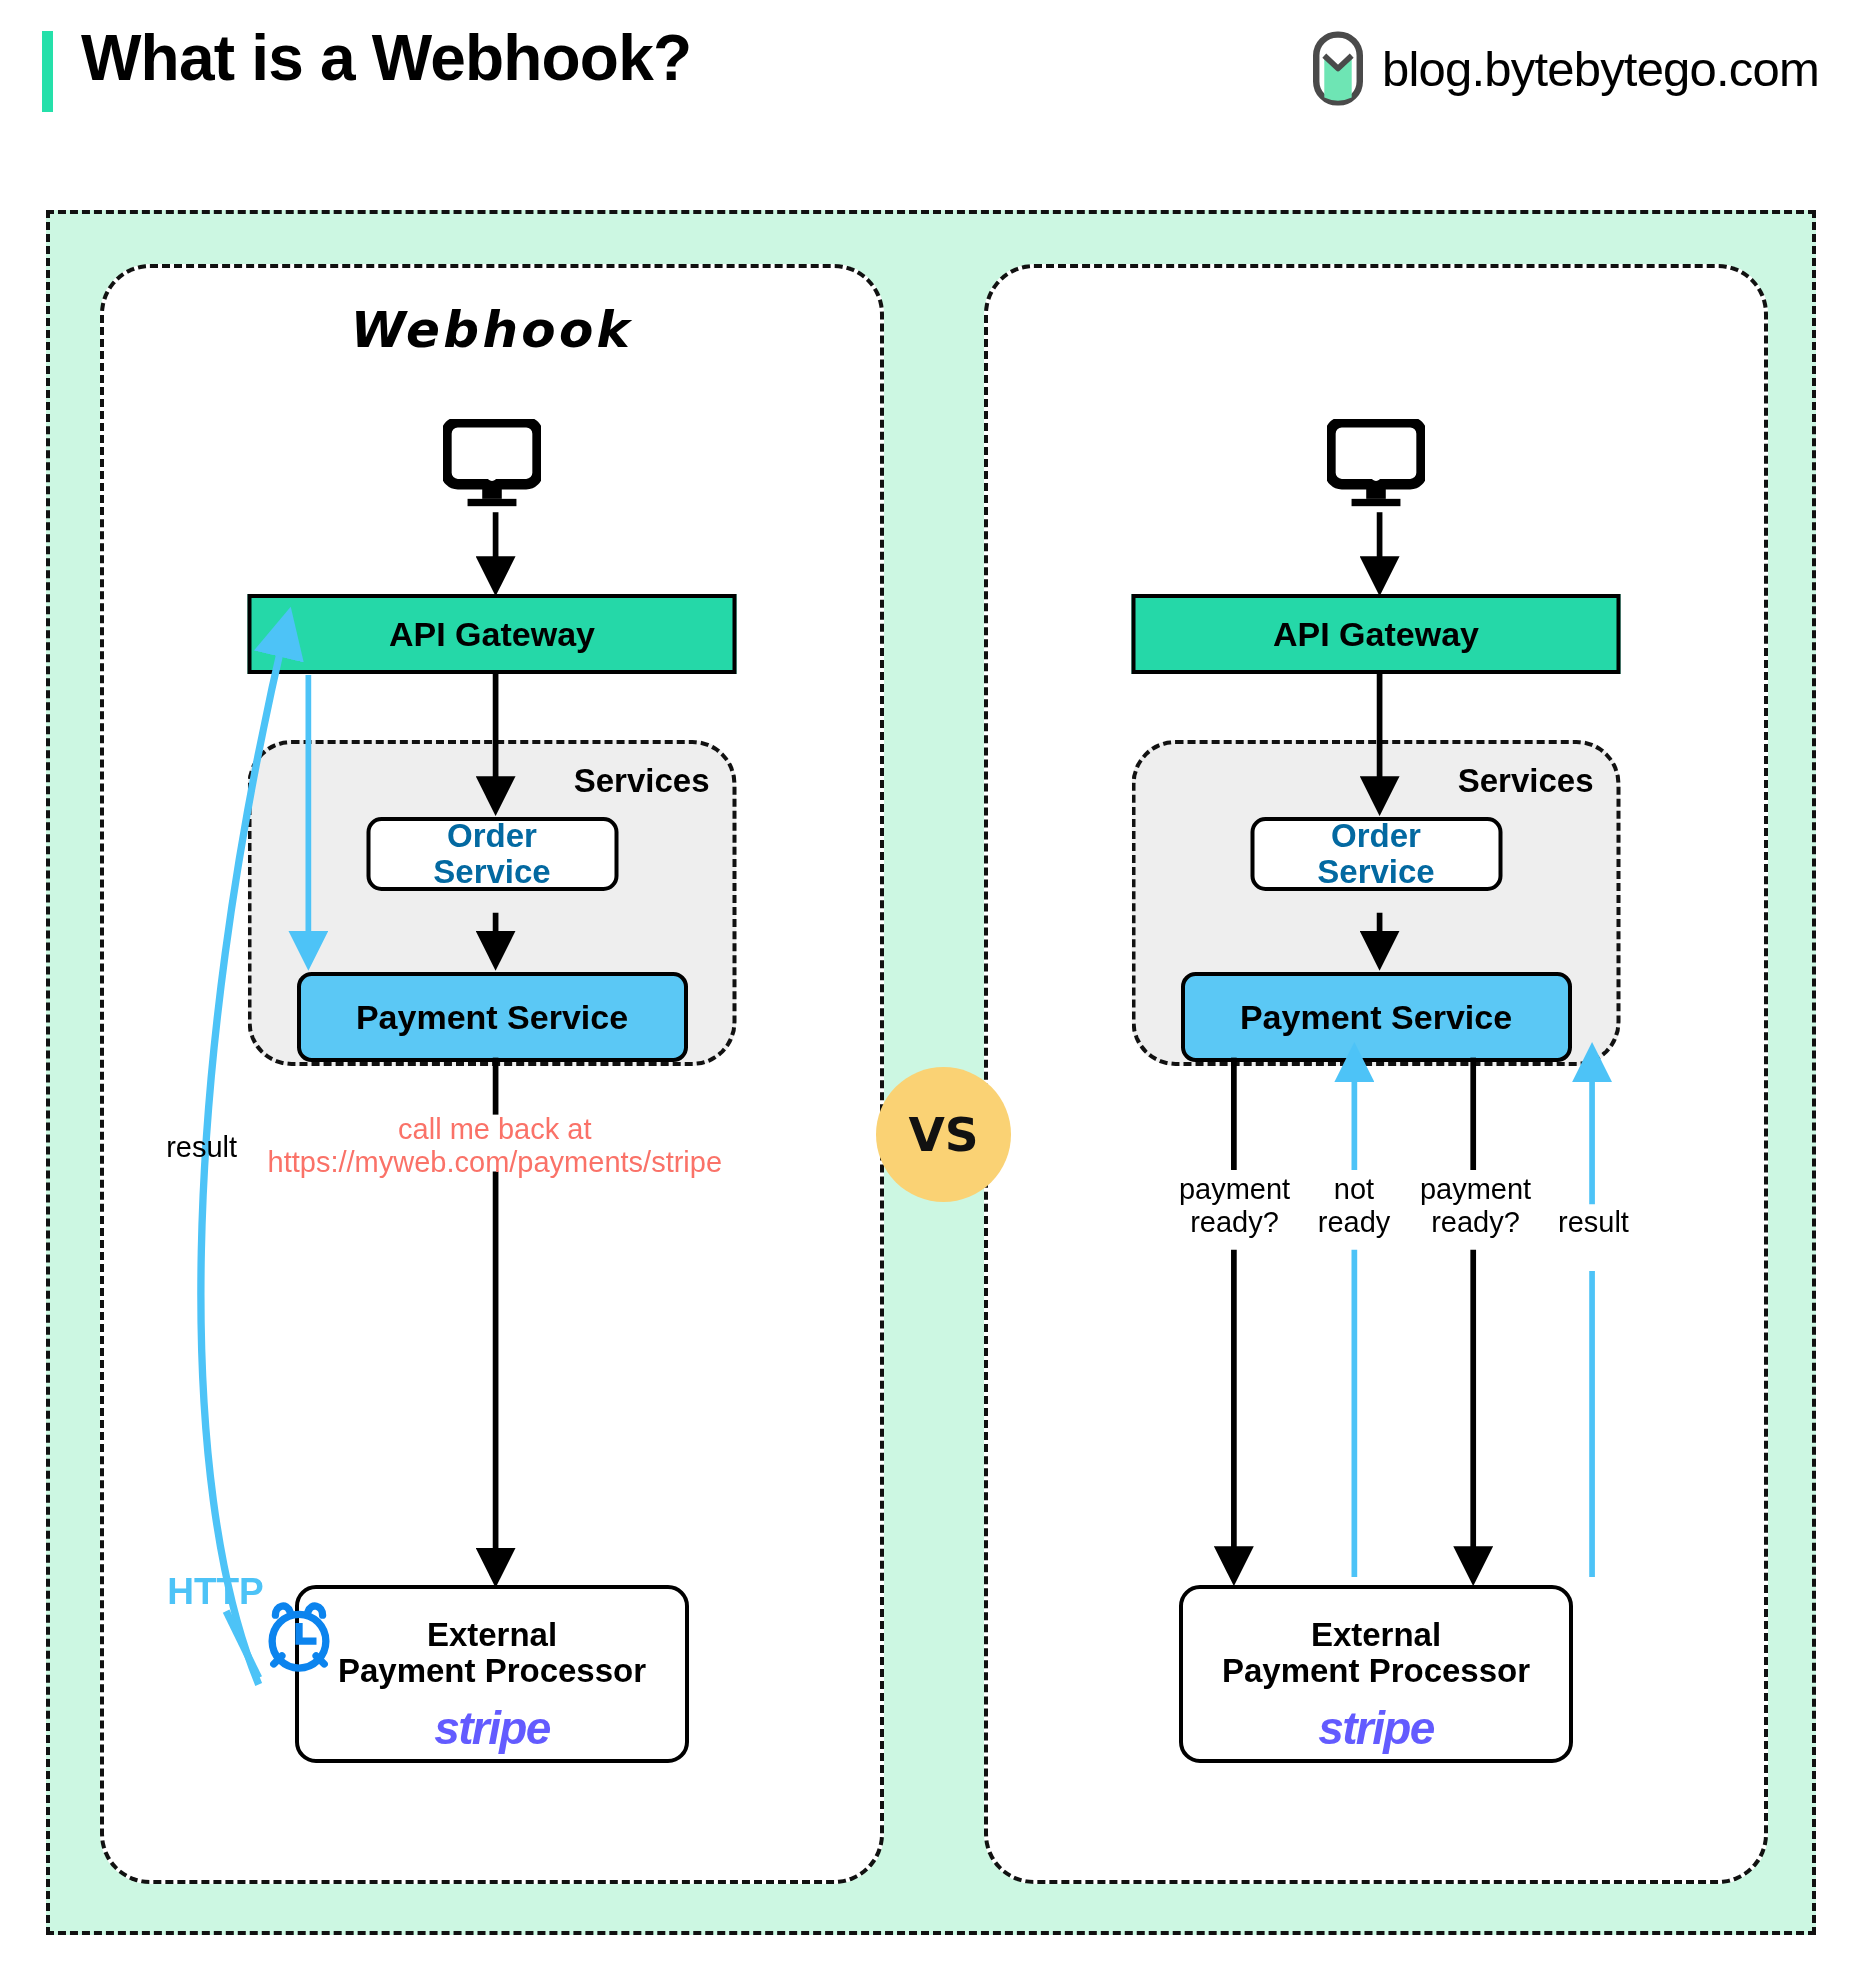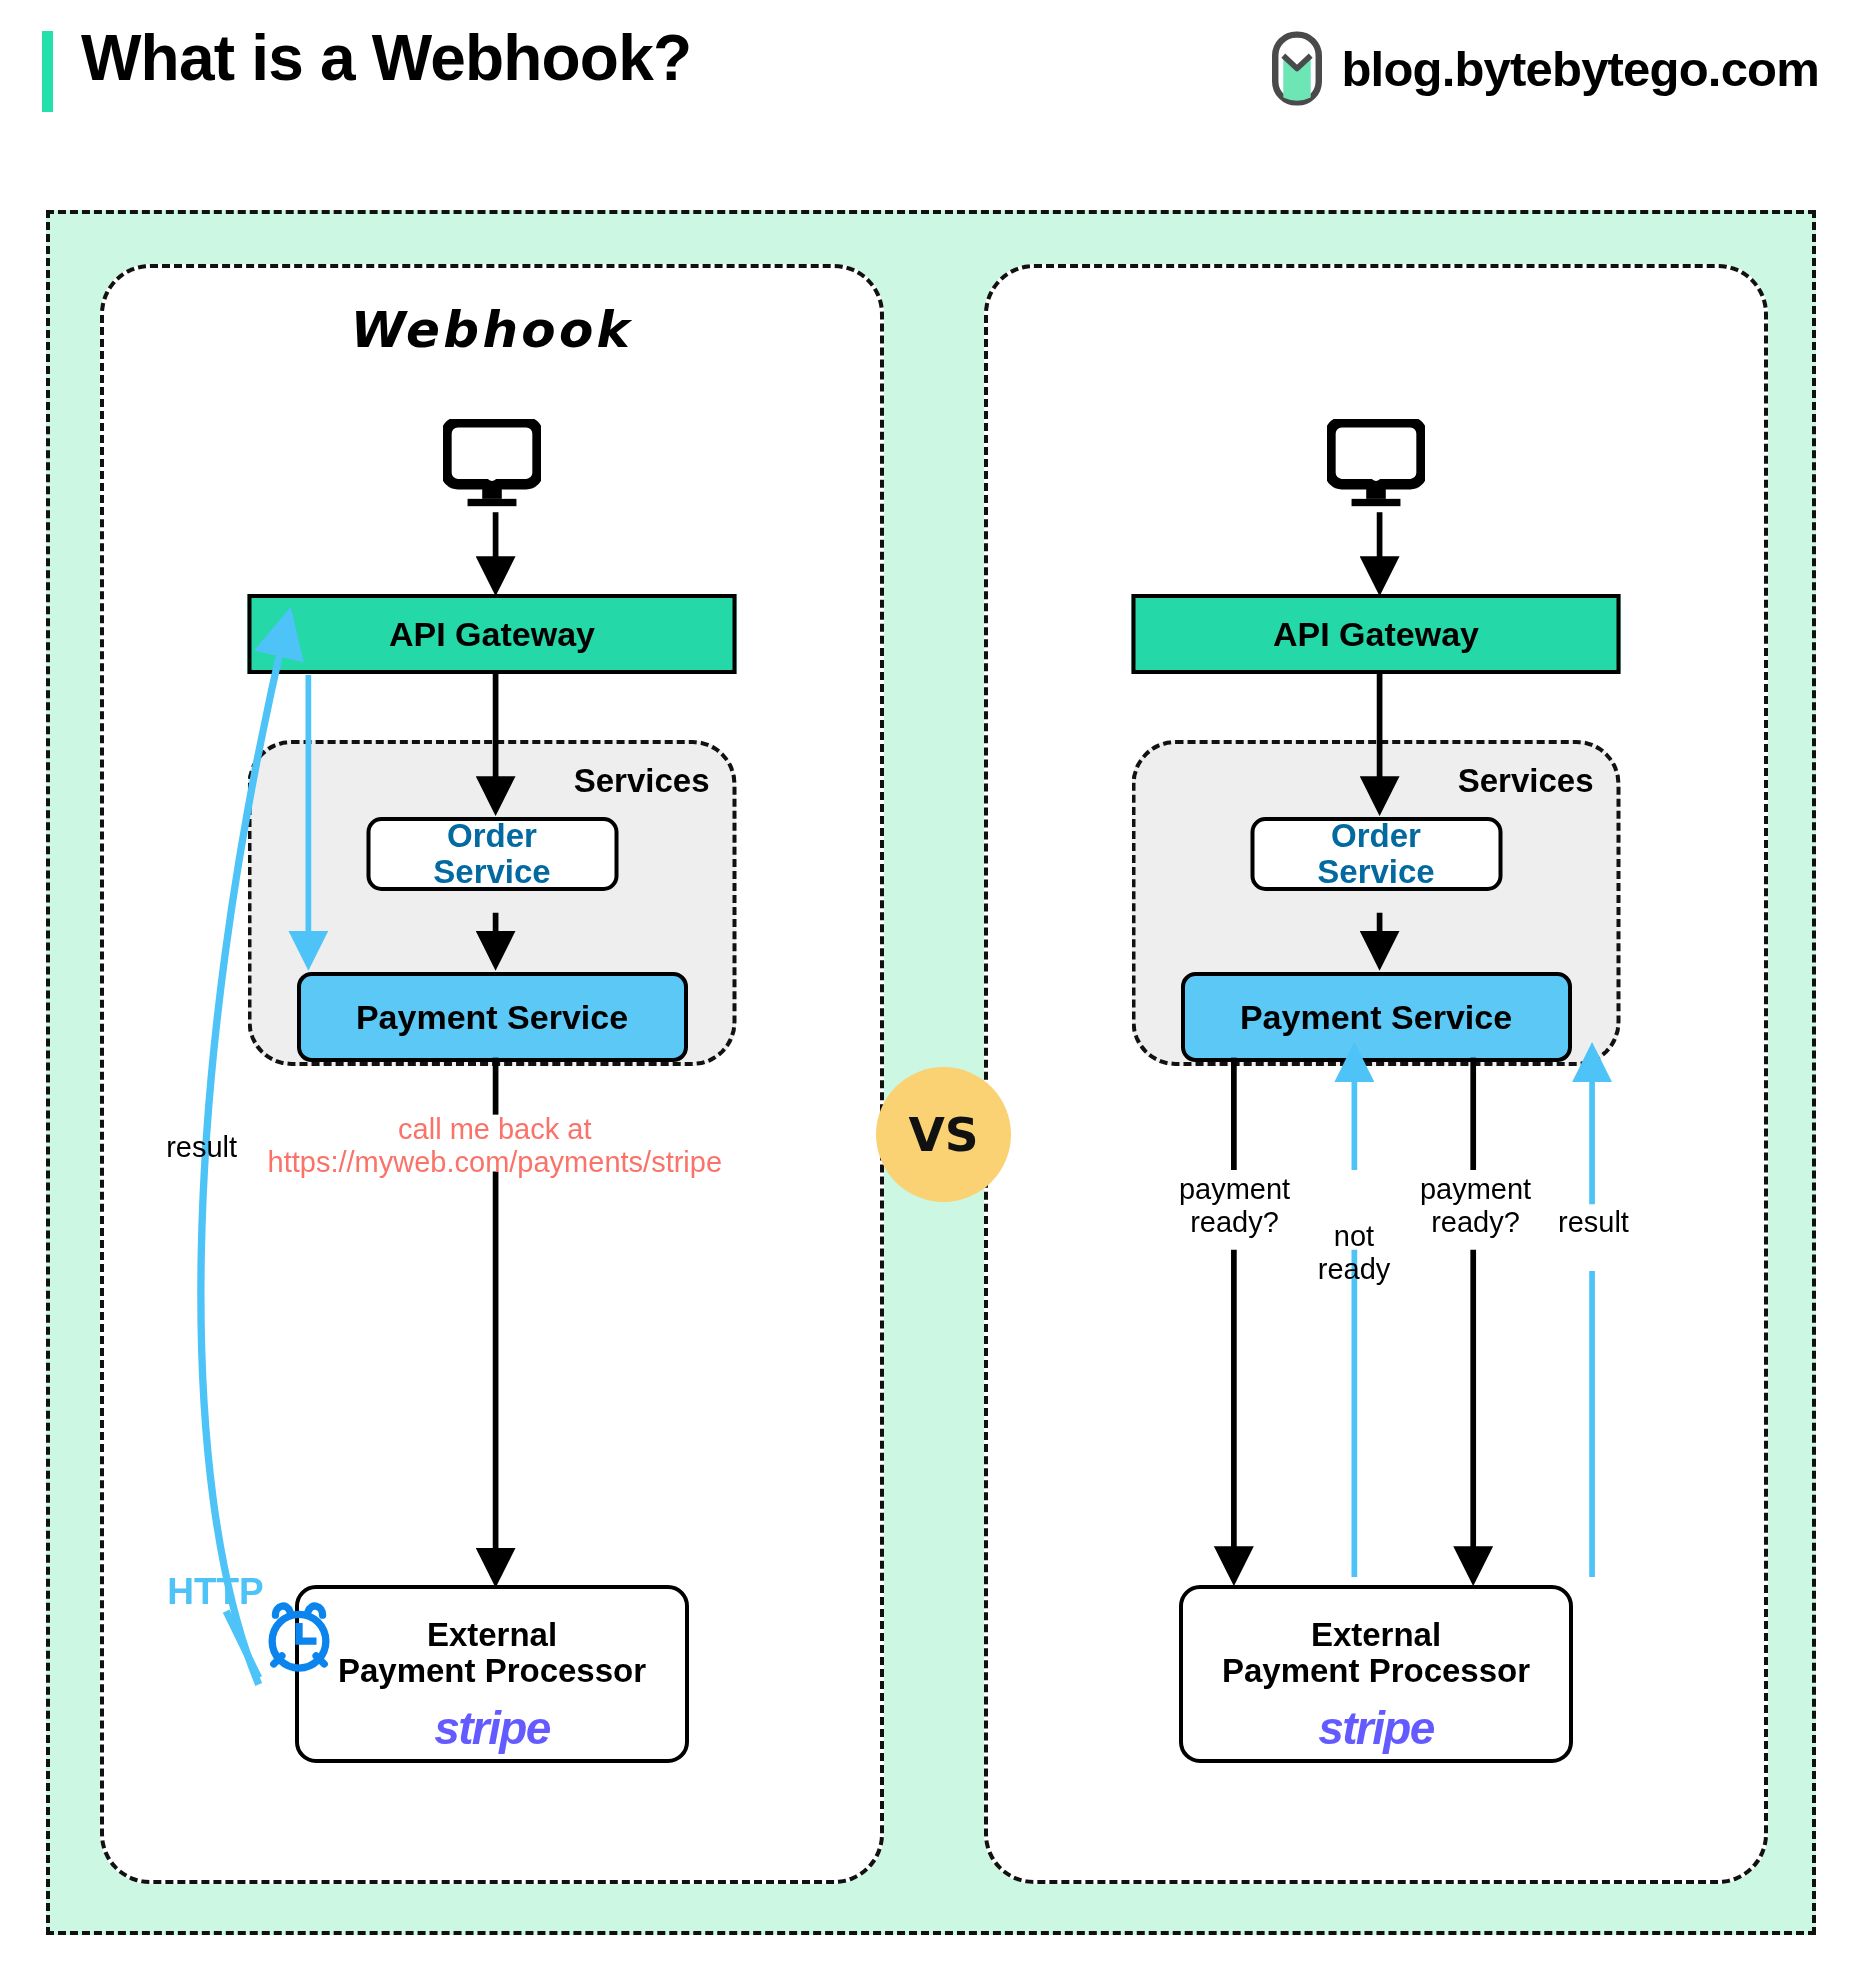--- a/index.html
+++ b/index.html
@@ -43,21 +43,21 @@
     display: flex;
     align-items: center;
     gap: 19.5px;
   }
   .brand-logo {
     width: 50px; height: 75px;
     flex: 0 0 auto;
   }
   .brand-text {
     font-size: 49px;
-    font-weight: 700;
+    font-weight: 400;
     color: #000;
     white-space: nowrap;
     font-family: "Liberation Sans", sans-serif;
     letter-spacing: -0.8px;
   }
 
   
   .outer {
     position: absolute;
     left: 46px; top: 210px;
@@ -390,21 +390,21 @@
 
       <line x1="596" y1="970" x2="596" y2="1108" stroke="#000" stroke-width="7"></line>
       <line x1="596" y1="1206" x2="596" y2="1608" stroke="#000" stroke-width="7" marker-end="url(#ah-black2)"></line>
 
       <line x1="742" y1="1608" x2="742" y2="1232" stroke="#4dc3f7" stroke-width="7"></line>
       <line x1="742" y1="1150" x2="742" y2="962" stroke="#4dc3f7" stroke-width="7" marker-end="url(#ah-blue2)"></line>
     </svg>
 
     <div class="note" style="left:173px; top:905px; width:147px;">payment
 ready?</div>
-    <div class="note" style="left:314px; top:905px; width:104px;margin-top:47px;">not
+    <div class="note" style="left:314px; top:905px; width:104px;">not
 ready</div>
     <div class="note" style="left:414px; top:905px; width:147px;">payment
 ready?</div>
     <div class="note" style="left:570px; top:938px; width:138px; text-align:left;">result</div>
   </div>
 
   <div class="vs-badge">VS</div>
 </div>
 
 

